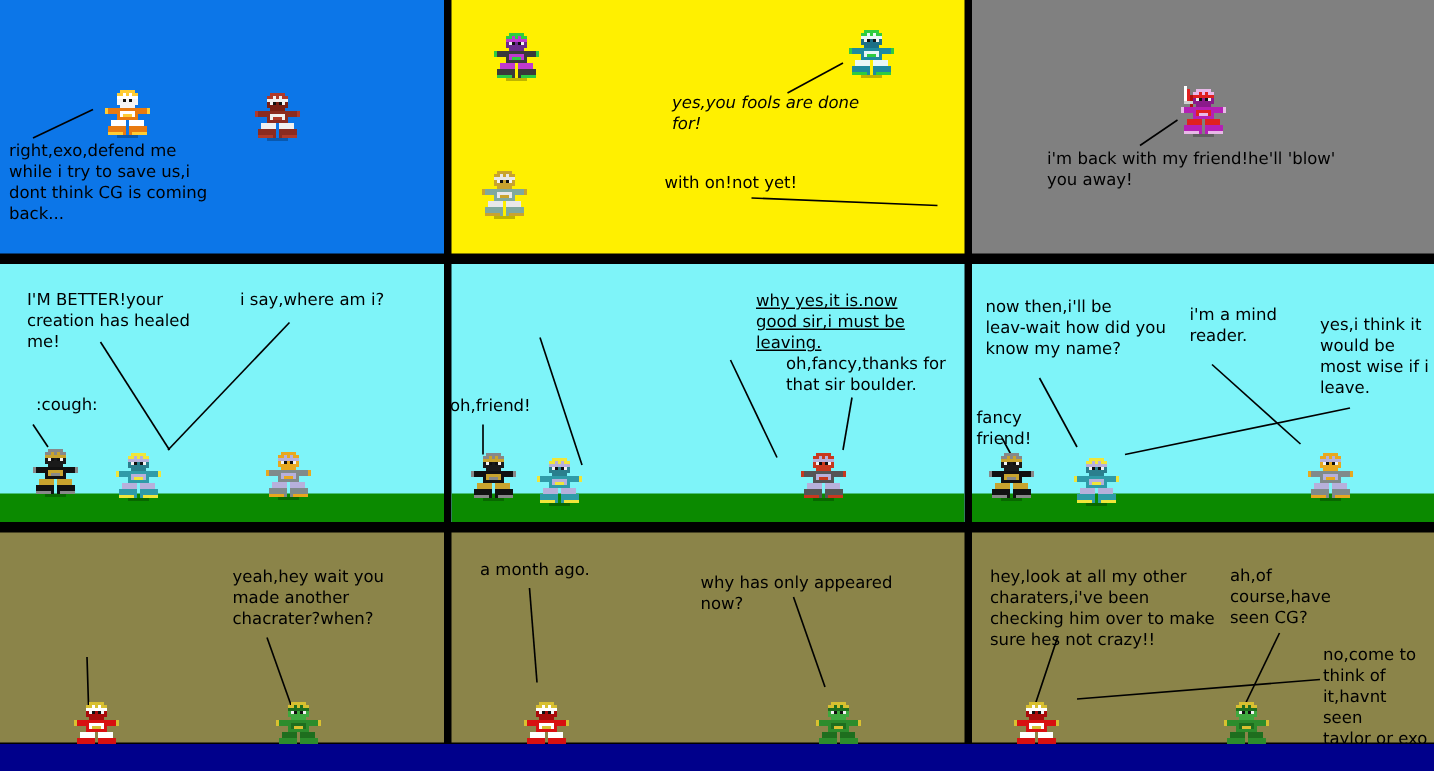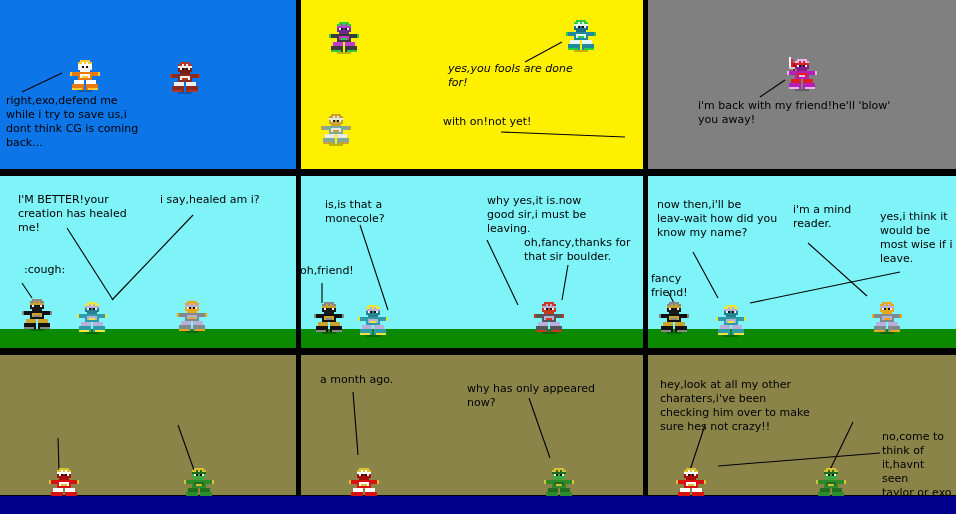--- a/index.html
+++ b/index.html
@@ -336,21 +336,21 @@
       <rect x="10" y="11" width="5" height="4" fill="#B7B0DB"></rect>
       <rect x="3" y="13" width="6" height="3" fill="#808A8A"></rect>
       <rect x="10" y="13" width="6" height="3" fill="#808A8A"></rect>
       <rect x="3" y="15" width="5" height="1" fill="#E8A81E"></rect>
       <rect x="11" y="15" width="5" height="1" fill="#E8A81E"></rect>
       <rect x="6" y="16" width="7" height="1" fill="rgba(0,0,0,0.25)"></rect>
     </svg>
     <div class="balloon" style="left: 18px; top: 193px; width: 130px;">I'M BETTER!your
 creation has healed
 me!</div>
-    <div class="balloon" style="left: 160px; top: 193px; width: 140px;">i say,healed am i?</div>
+    <div class="balloon" style="left: 160px; top: 193px; width: 140px;">i say,where am i?</div>
     <div class="balloon" style="left: 8px; top: 263px; width: 70px; margin-left: 16px;">:cough:</div>
     <div class="panel" style="left: 301px; top: 176px; width: 342px; height: 172px; background: rgb(126, 244, 249);">
       <div class="ground" style="top: 153px; height: 19px; background: rgb(11, 138, 0);"></div>
     </div>
     <svg class="pointer" width="956" height="514" style="left: 0px; top: 0px;">
       <line x1="360" y1="225" x2="388" y2="310"></line>
     </svg>
     <svg class="pointer" width="956" height="514" style="left: 0px; top: 0px;">
       <line x1="487" y1="240" x2="518" y2="305"></line>
     </svg>
@@ -434,23 +434,21 @@
       <rect x="7" y="8" width="5" height="2" fill="#B7B0DB"></rect>
       <rect x="8" y="9" width="3" height="1" fill="#C8381E"></rect>
       <rect x="4" y="11" width="5" height="4" fill="#B7B0DB"></rect>
       <rect x="10" y="11" width="5" height="4" fill="#B7B0DB"></rect>
       <rect x="3" y="13" width="6" height="3" fill="#555555"></rect>
       <rect x="10" y="13" width="6" height="3" fill="#555555"></rect>
       <rect x="3" y="15" width="5" height="1" fill="#C8381E"></rect>
       <rect x="11" y="15" width="5" height="1" fill="#C8381E"></rect>
       <rect x="6" y="16" width="7" height="1" fill="rgba(0,0,0,0.25)"></rect>
     </svg>
-    <div class="balloon" style="left: 325px; top: 198px; width: 110px;">is,is that a
-monecole?</div>
-    <div class="balloon" style="left: 487px; top: 194px; width: 140px;">why yes,it is.now
+    <div class="balloon" style="left: 504px; top: 194px; width: 140px; text-decoration: underline;">why yes,it is.now
 good sir,i must be
 leaving.</div>
     <div class="balloon" style="left: 524px; top: 236px; width: 120px;">oh,fancy,thanks for
 that sir boulder.</div>
     <div class="balloon" style="left: 300px; top: 264px; width: 80px;">oh,friend!</div>
     <div class="panel" style="left: 648px; top: 176px; width: 308px; height: 172px; background: rgb(126, 244, 249);">
       <div class="ground" style="top: 153px; height: 19px; background: rgb(11, 138, 0);"></div>
     </div>
     <svg class="pointer" width="956" height="514" style="left: 0px; top: 0px;">
       <line x1="693" y1="252" x2="718" y2="298"></line>
@@ -610,20 +608,23 @@
       <rect x="7" y="8" width="5" height="2" fill="#1E6E1E"></rect>
       <rect x="8" y="9" width="3" height="1" fill="#D8C030"></rect>
       <rect x="4" y="11" width="5" height="4" fill="#1E6E1E"></rect>
       <rect x="10" y="11" width="5" height="4" fill="#1E6E1E"></rect>
       <rect x="3" y="13" width="6" height="3" fill="#2C8C2C"></rect>
       <rect x="10" y="13" width="6" height="3" fill="#2C8C2C"></rect>
       <rect x="3" y="15" width="5" height="1" fill="#D8C030"></rect>
       <rect x="11" y="15" width="5" height="1" fill="#D8C030"></rect>
       <rect x="6" y="16" width="7" height="1" fill="rgba(0,0,0,0.25)"></rect>
     </svg>
+    <div class="balloon" style="left: 155px; top: 378px; width: 135px;">yeah,hey wait you
+made another
+chacrater?when?</div>
     <div class="panel" style="left: 301px; top: 355px; width: 342px; height: 140px; background: rgb(139, 132, 73);"></div>
     <svg class="pointer" width="956" height="514" style="left: 0px; top: 0px;">
       <line x1="353" y1="392" x2="358" y2="455"></line>
     </svg>
     <svg class="pointer" width="956" height="514" style="left: 0px; top: 0px;">
       <line x1="529" y1="398" x2="550" y2="458"></line>
     </svg>
     <svg width="38" height="38" viewBox="0 0 19 19" shape-rendering="crispEdges" class="sprite" style="left: 345px; top: 466px;">
       <rect x="7" y="1" width="5" height="1" fill="#D8C030"></rect>
       <rect x="6" y="2" width="7" height="1" fill="#D8C030"></rect>
@@ -742,19 +743,22 @@
       <rect x="3" y="13" width="6" height="3" fill="#2C8C2C"></rect>
       <rect x="10" y="13" width="6" height="3" fill="#2C8C2C"></rect>
       <rect x="3" y="15" width="5" height="1" fill="#D8C030"></rect>
       <rect x="11" y="15" width="5" height="1" fill="#D8C030"></rect>
       <rect x="6" y="16" width="7" height="1" fill="rgba(0,0,0,0.25)"></rect>
     </svg>
     <div class="balloon" style="left: 660px; top: 378px; width: 155px;">hey,look at all my other
 charaters,i've been
 checking him over to make
 sure hes not crazy!!</div>
+    <div class="balloon" style="left: 820px; top: 377px; width: 70px;">ah,of
+course,have
+seen CG?</div>
     <div class="balloon" style="left: 882px; top: 430px; width: 72px;">no,come to
 think of
 it,havnt seen
 taylor or exo
 either...</div>
     <div class="bottom-bar" style="top: 496px; height: 18px; background: rgb(0, 0, 139);"></div>
   </div>
 
 </body></html>

